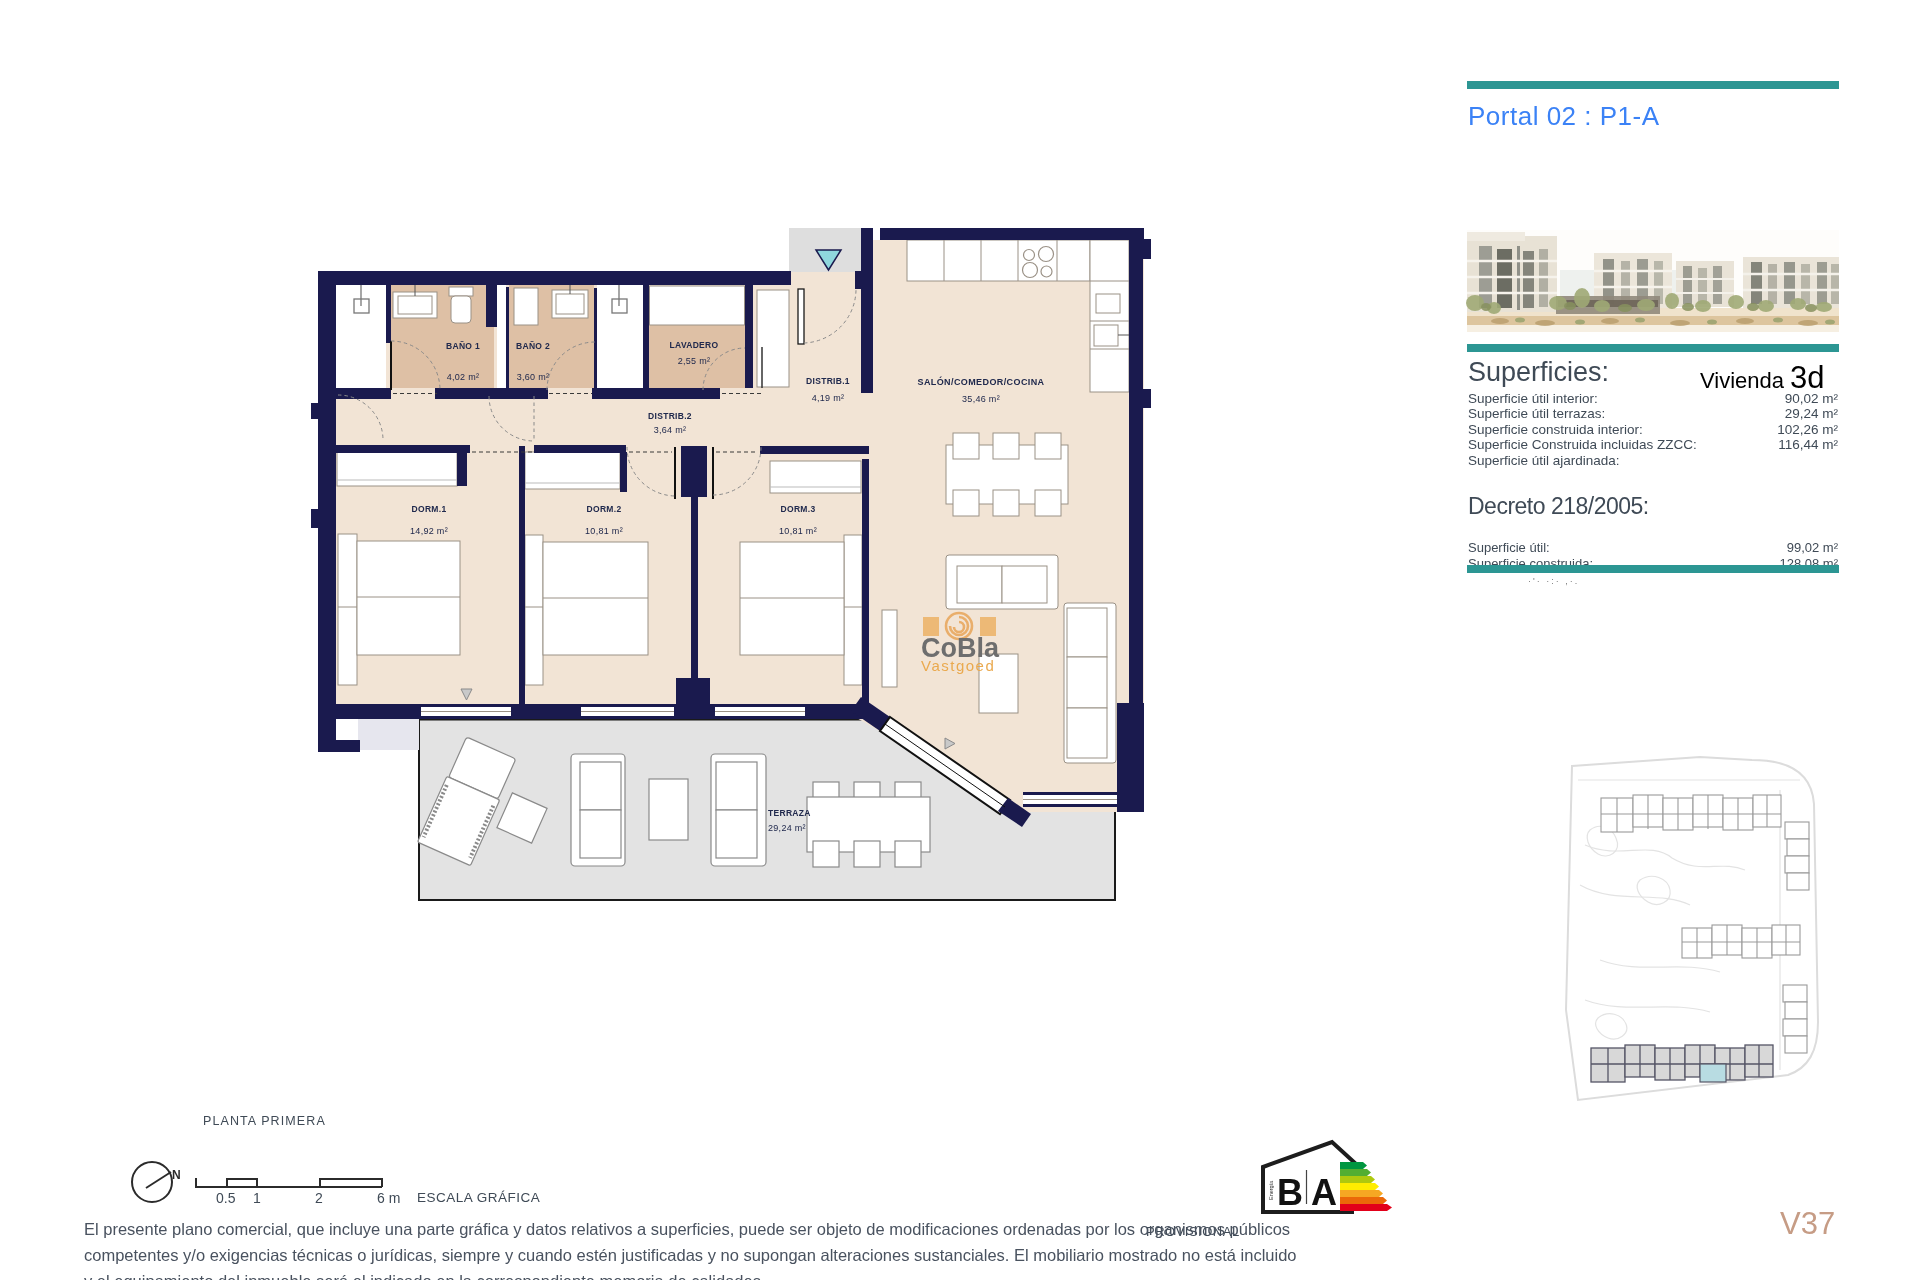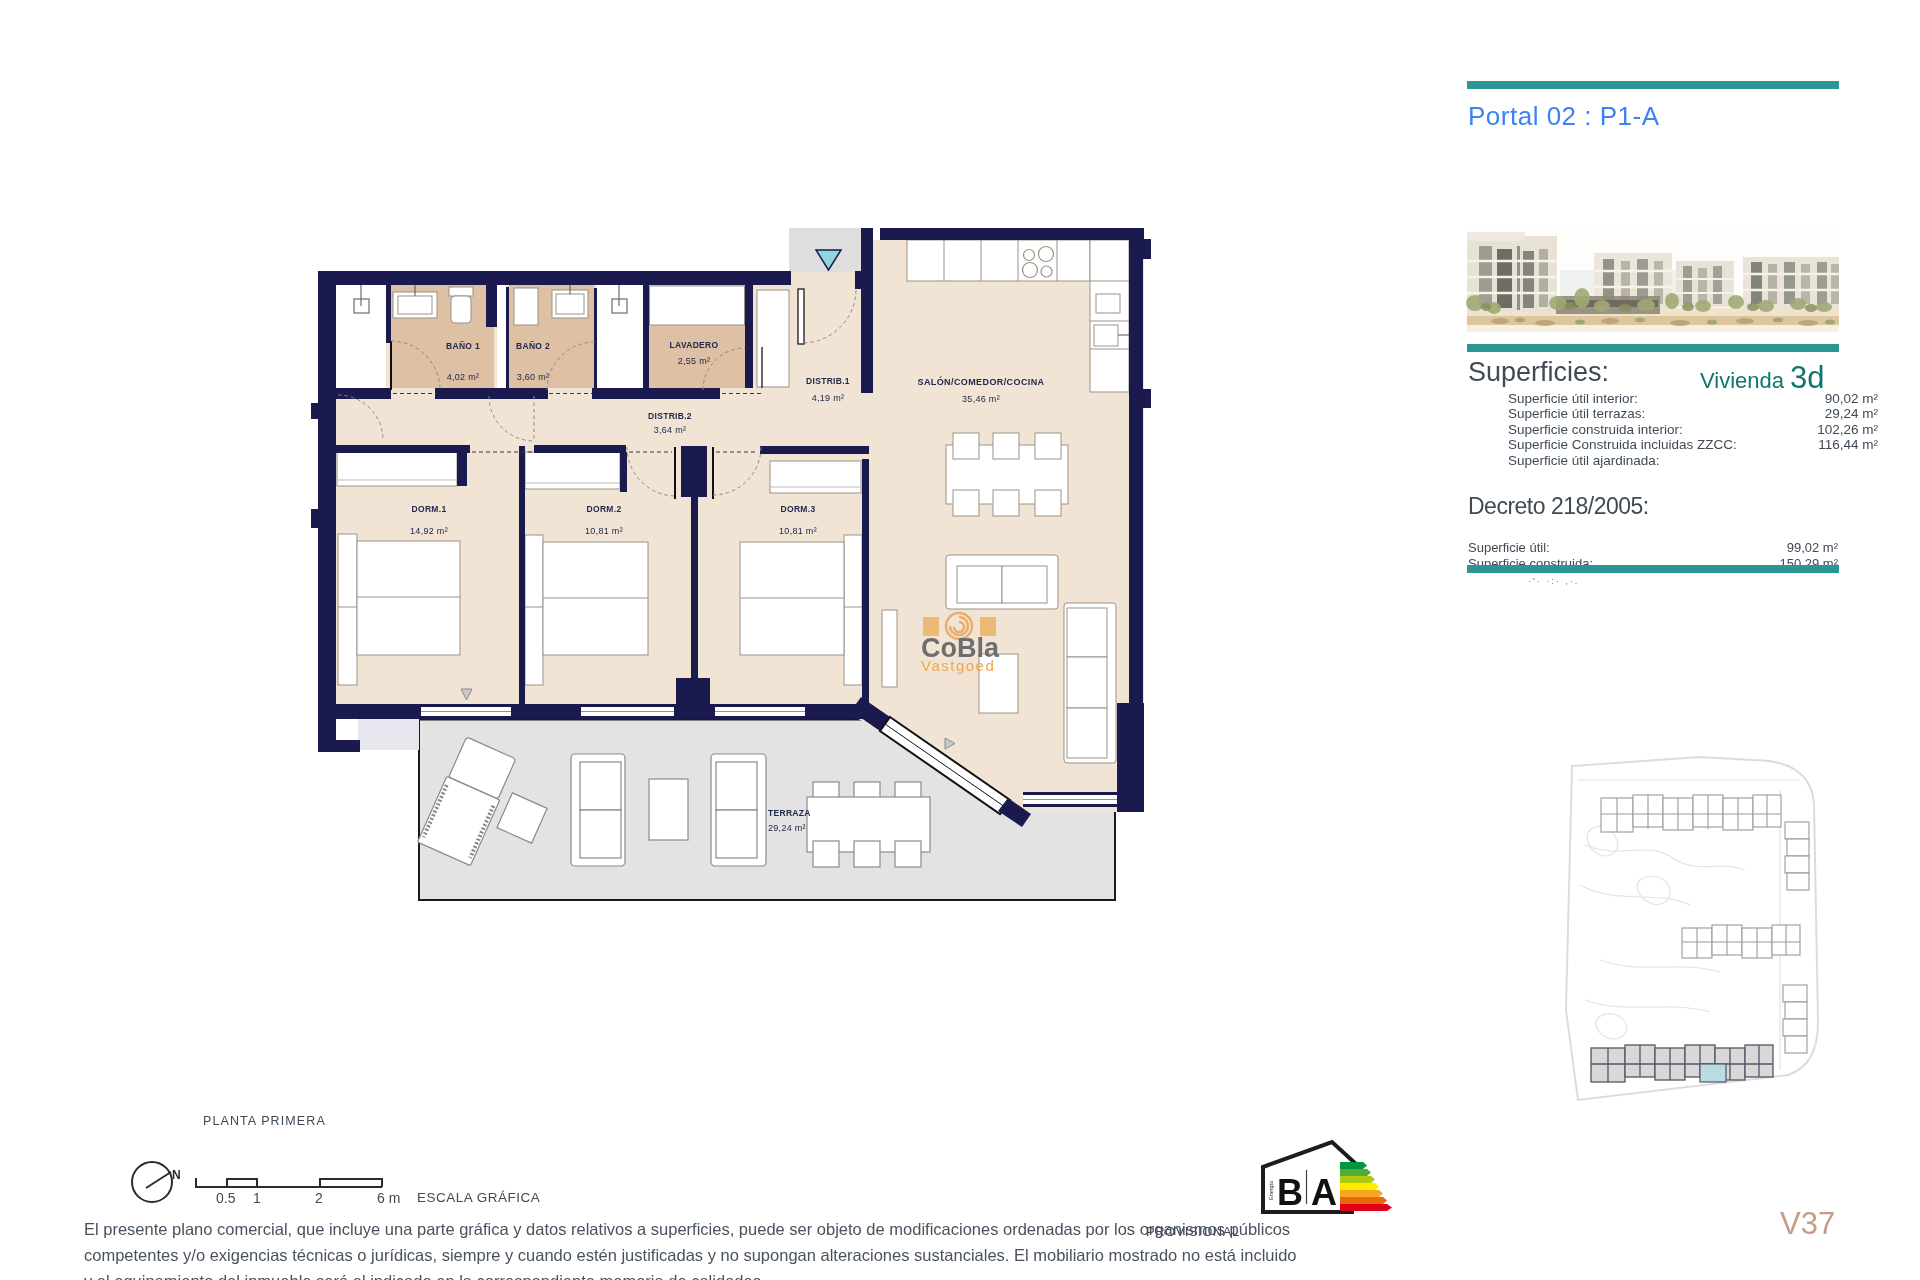--- a/index.html
+++ b/index.html
@@ -612,35 +612,35 @@
 </svg>
 
 <div class="tealbar" style="top:81px;"></div>
 
 <div class="abs dk" style="left:1468px;top:101px;font-size:26px;letter-spacing:0.5px;color:#3b82f6;">Portal 02 : P1-A</div>
 
 <div class="tealbar" style="top:344px;"></div>
 
 <div class="abs dk" style="left:1468px;top:357px;font-size:27px;">Superficies:</div>
 
-<div class="abs" style="left:1700px;top:360px;color:#0f766e;font-size:22px;">Vivienda <span style="font-size:31px;">3d</span></div>
-
-<div class="abs dk" style="left:1508px;top:391px;width:370px;font-size:13.5px;line-height:15.4px;">
+<div class="abs" style="left:1700px;top:360px;color:#000000;font-size:22px;">Vivienda <span style="font-size:31px;">3d</span></div>
+
+<div class="abs dk" style="left:1468px;top:391px;width:370px;font-size:13.5px;line-height:15.4px;">
   <div><span>Superficie útil interior:</span><span style="float:right;">90,02 m²</span></div>
   <div><span>Superficie útil terrazas:</span><span style="float:right;">29,24 m²</span></div>
   <div><span>Superficie construida interior:</span><span style="float:right;">102,26 m²</span></div>
   <div><span>Superficie Construida incluidas ZZCC:</span><span style="float:right;">116,44 m²</span></div>
   <div><span>Superficie útil ajardinada:</span></div>
 </div>
 
 <div class="abs dk" style="left:1468px;top:493px;font-size:23px;letter-spacing:-0.5px;">Decreto 218/2005:</div>
 
 <div class="abs dk" style="left:1468px;top:540px;width:370px;font-size:13px;line-height:15.6px;">
   <div><span>Superficie útil:</span><span style="float:right;">99,02 m²</span></div>
-  <div><span>Superficie construida:</span><span style="float:right;">150,29 m²</span></div>
+  <div><span>Superficie construida:</span><span style="float:right;">128,08 m²</span></div>
 </div>
 
 <div class="tealbar" style="top:565px;"></div>
 
 <div class="abs" style="left:1528px;top:576px;font-size:9px;color:#777;letter-spacing:2px;">·'·  ·:·  ,·.</div>
 
 <div class="abs dk" style="left:203px;top:1114px;font-size:12.5px;letter-spacing:1.1px;">PLANTA PRIMERA</div>
 
 <div class="abs dk" style="left:216px;top:1190px;font-size:14px;">0.5</div>
 <div class="abs dk" style="left:253px;top:1190px;font-size:14px;">1</div>

